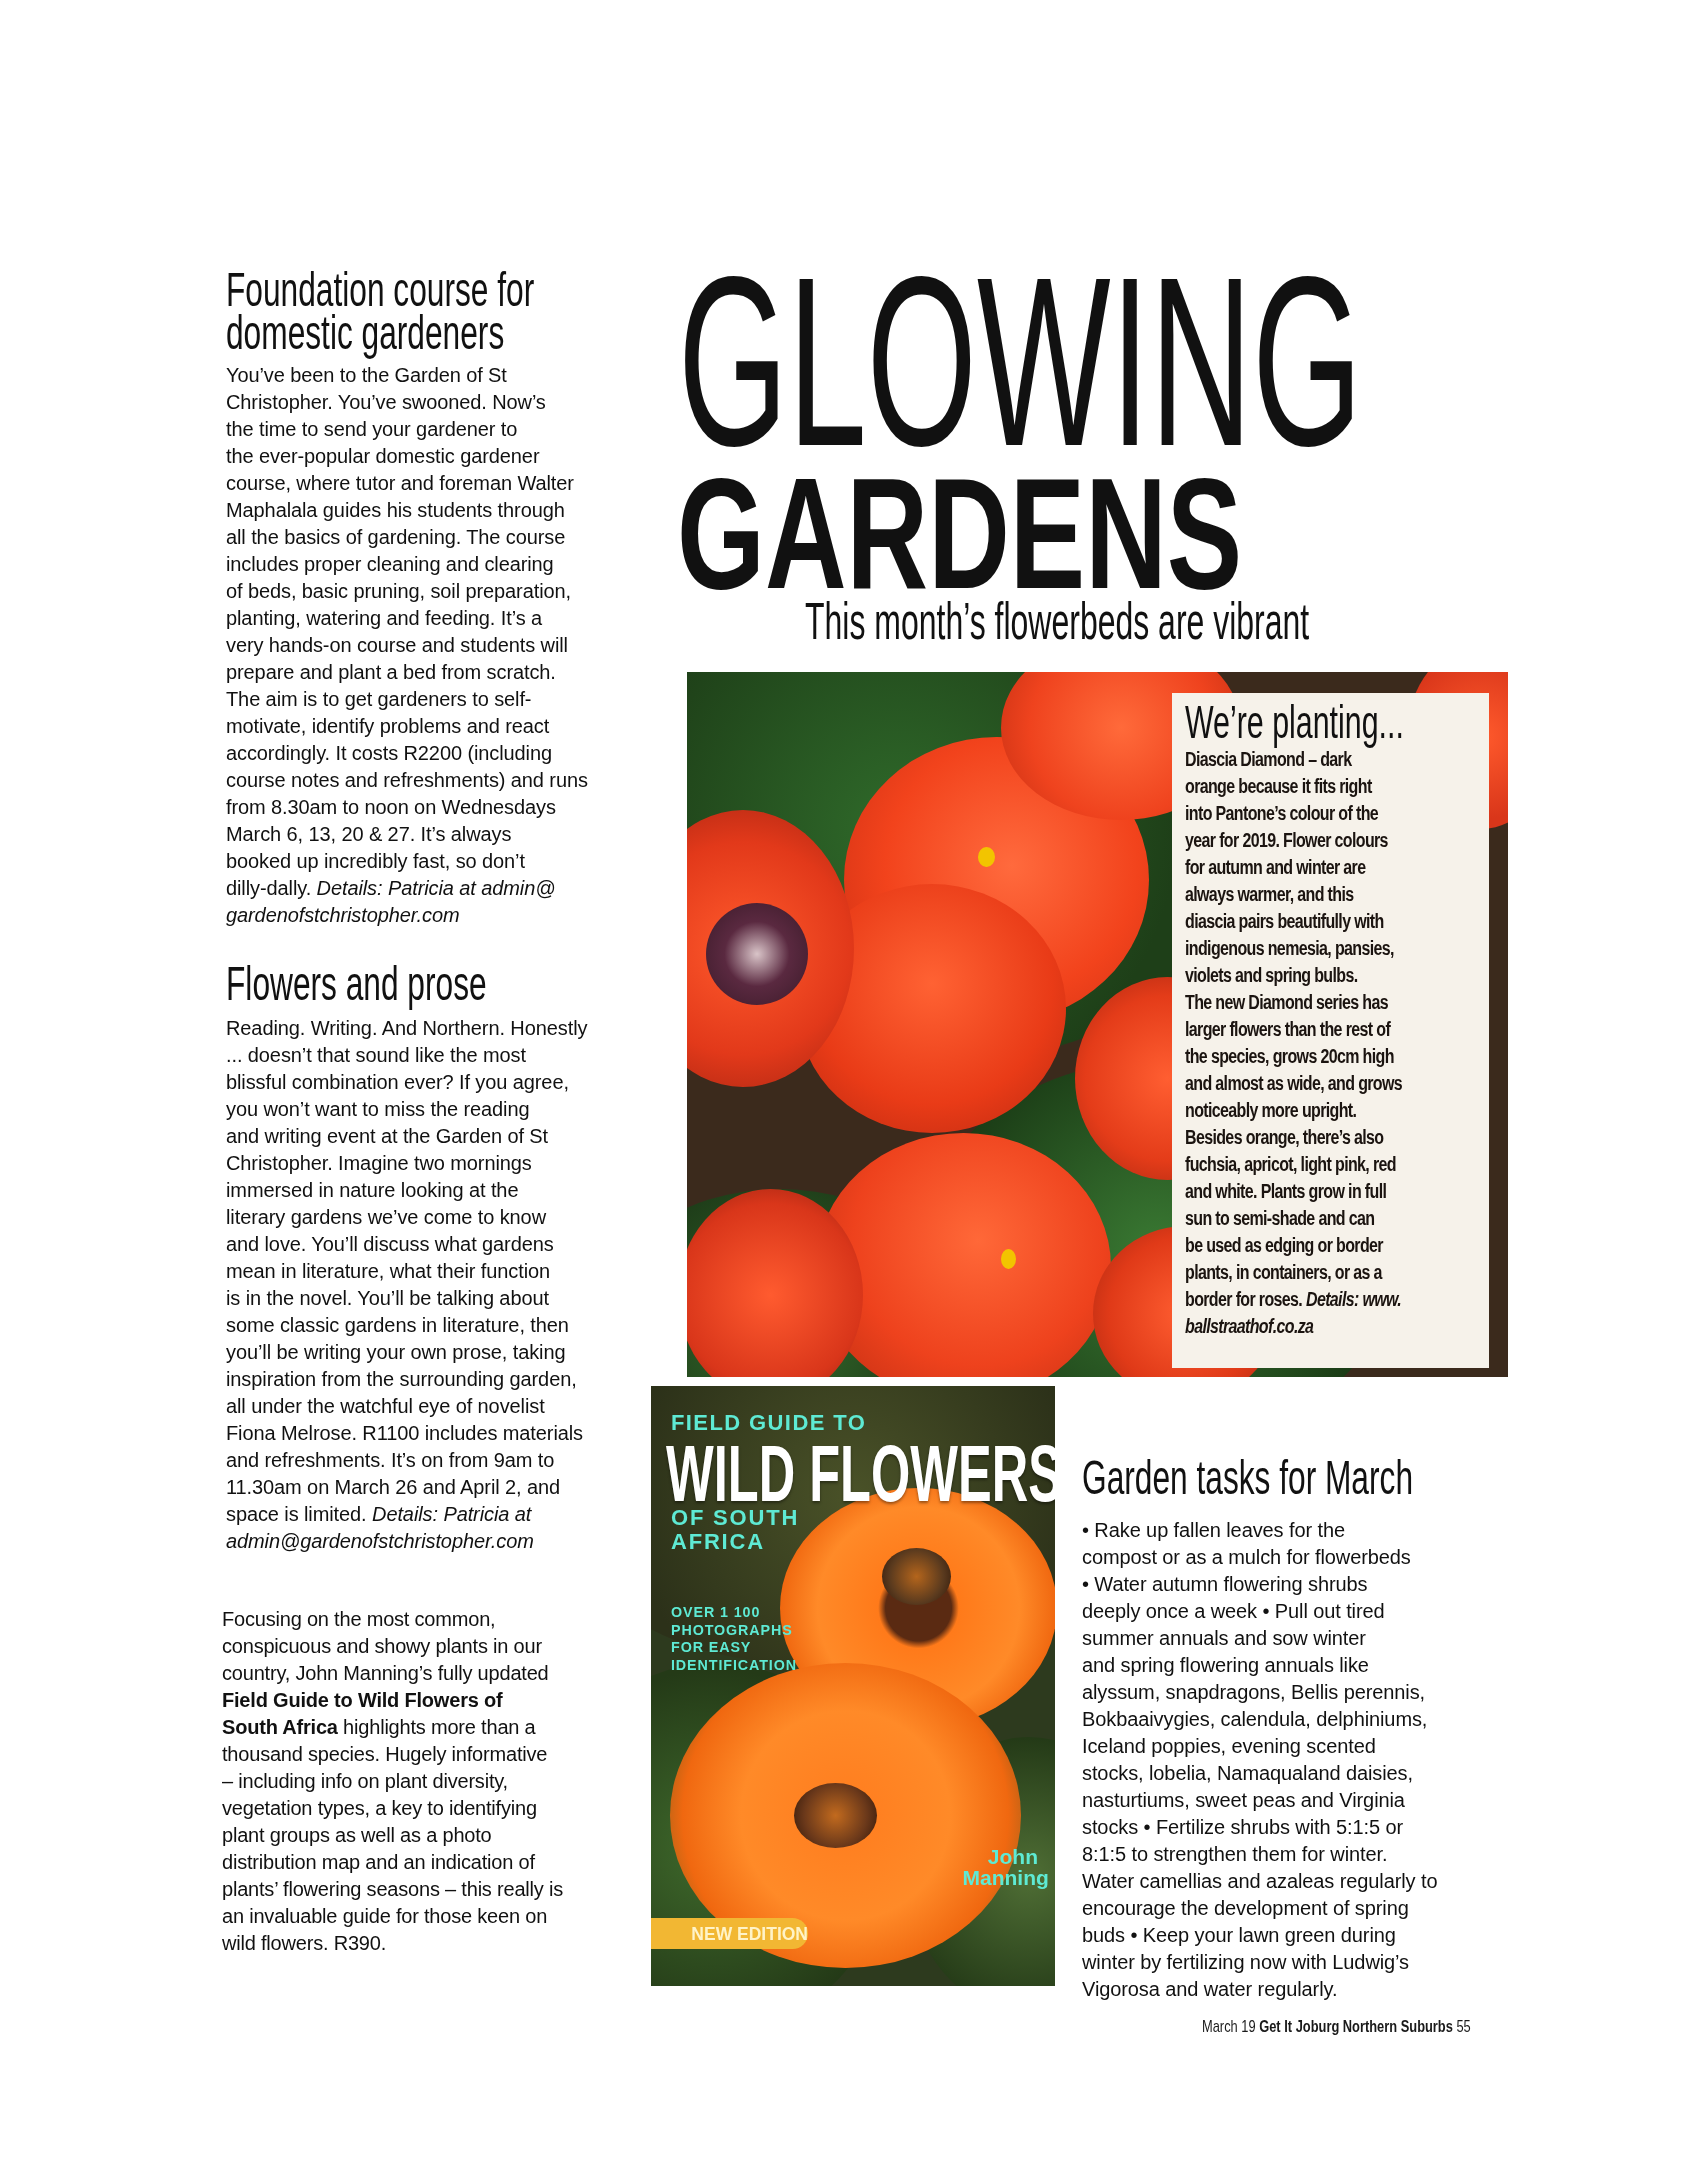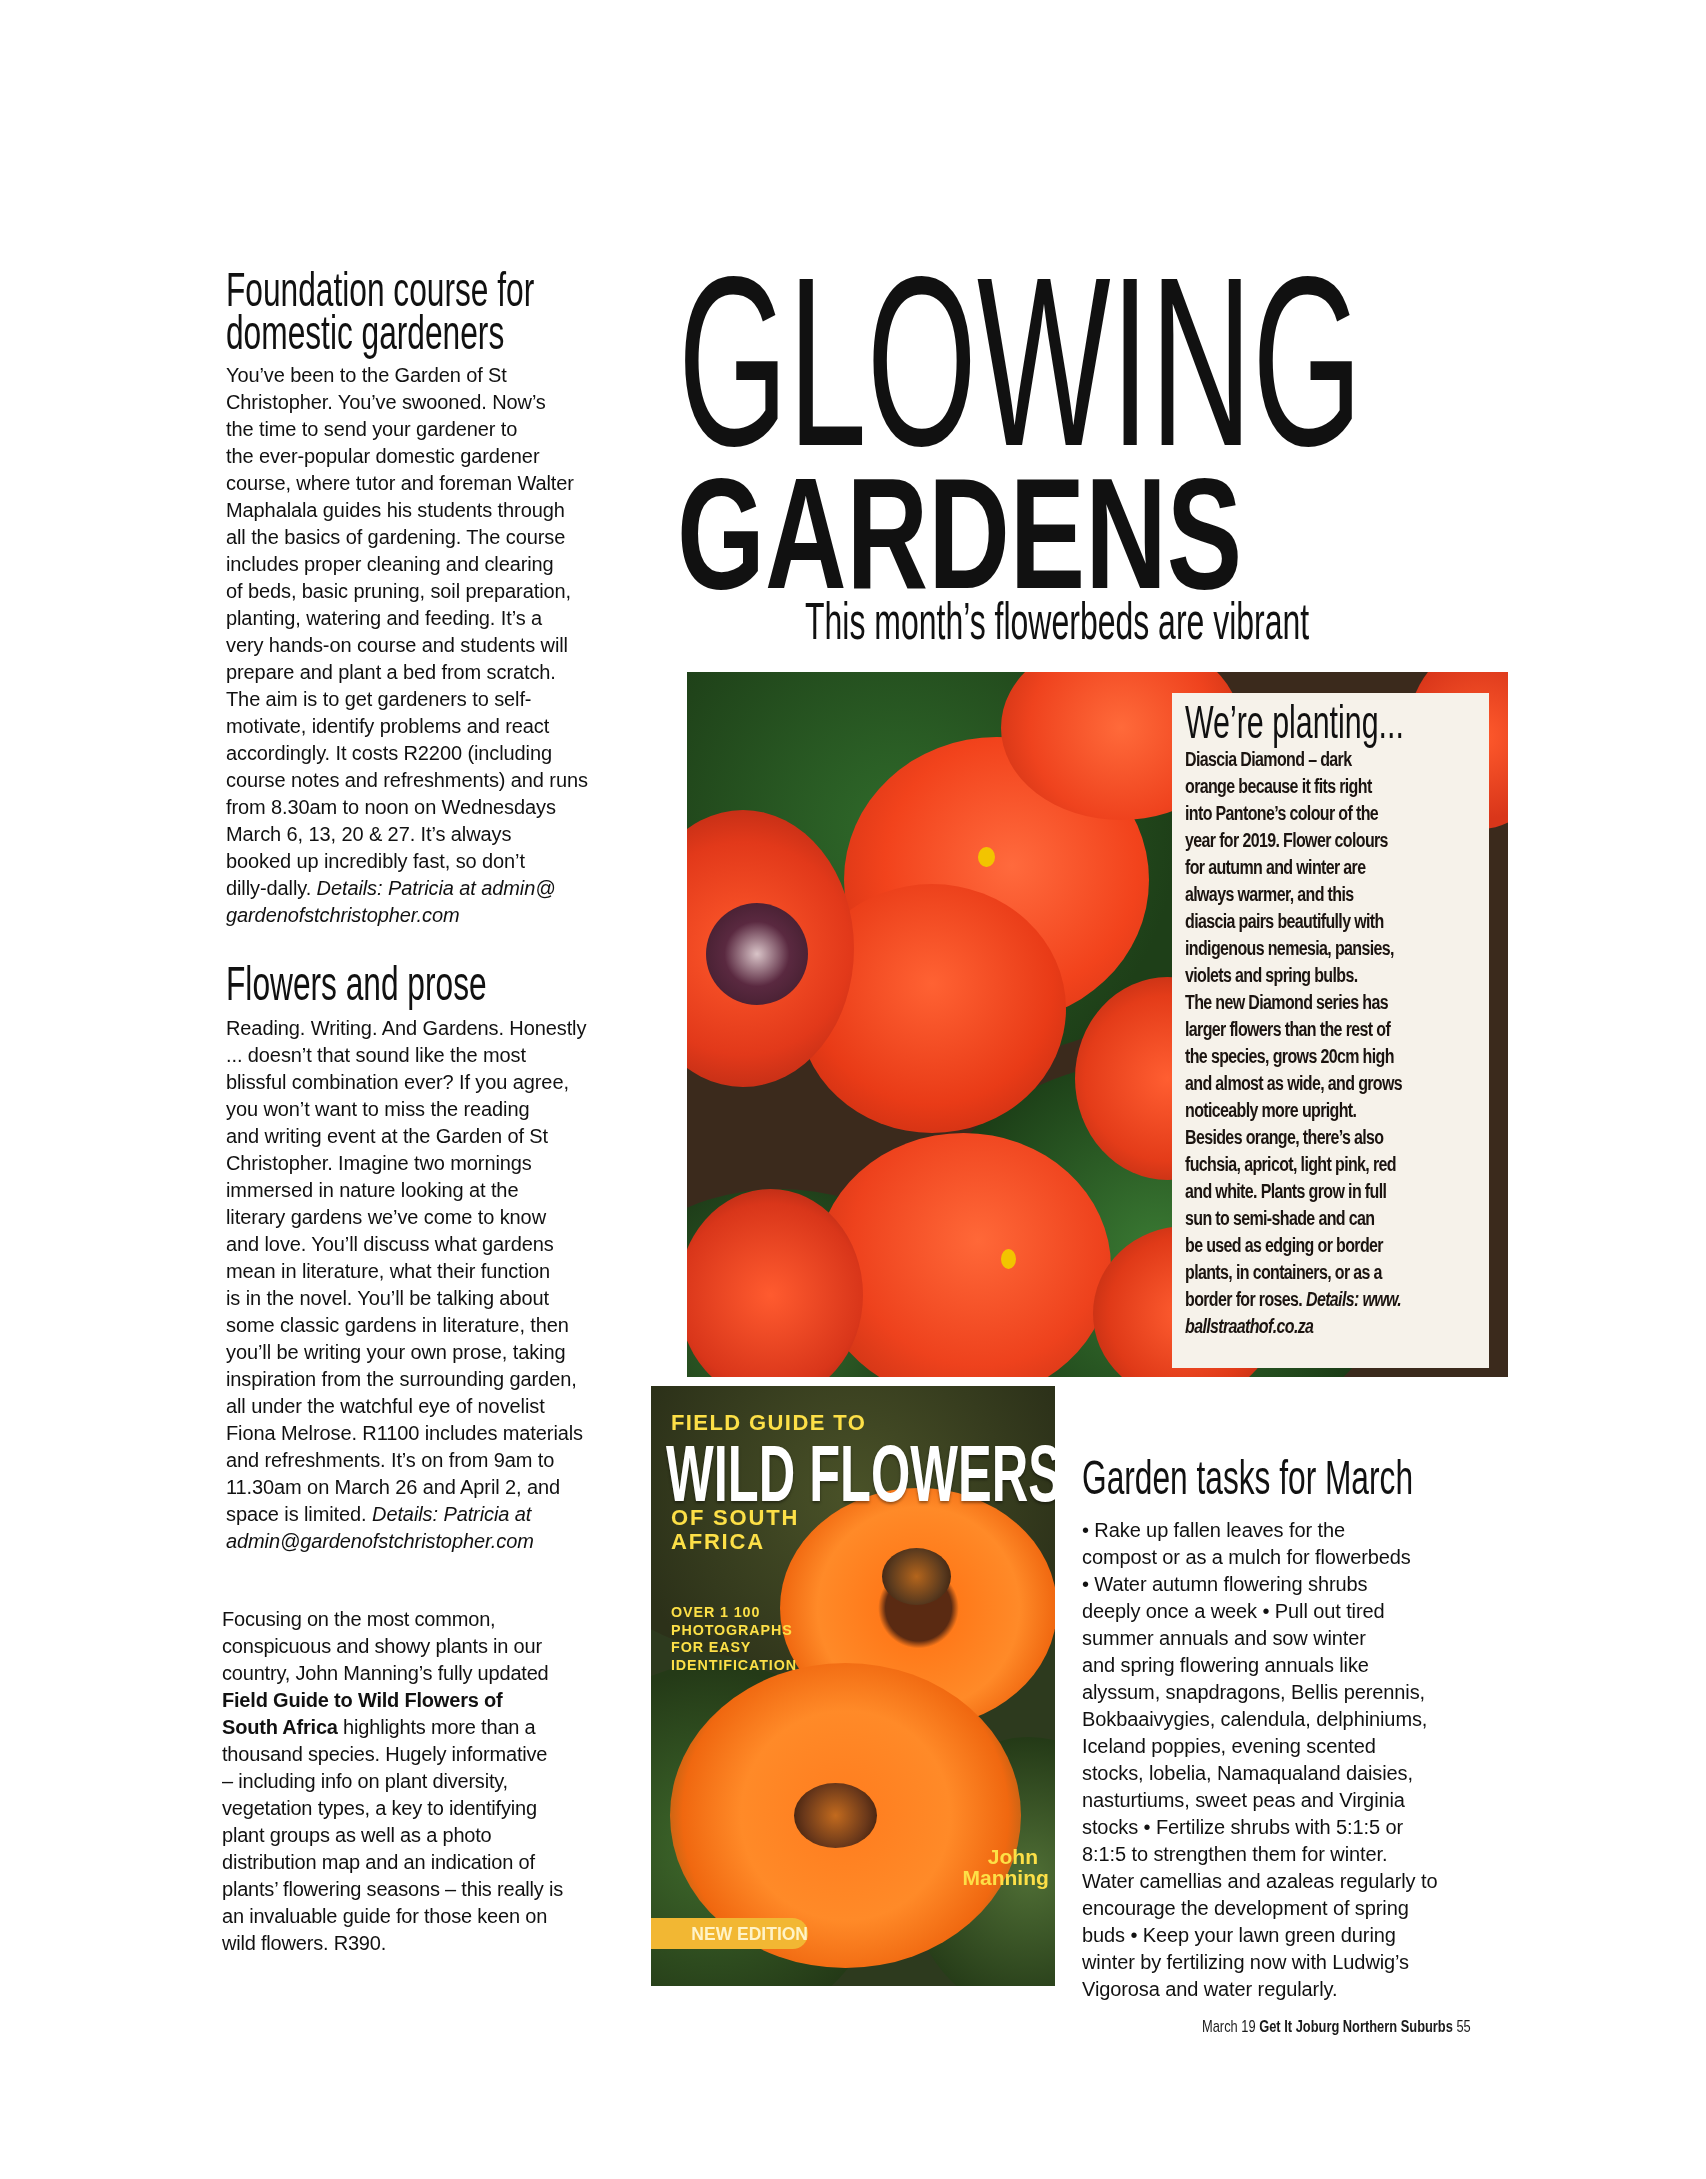--- a/index.html
+++ b/index.html
@@ -33,21 +33,21 @@
   #planting-box { left:485px; top:21px; width:317px; height:675px;
                   background:#f6f2ea; box-sizing:border-box; padding:5.5px 0 0 13px; }
   #planting-box .box-text { font-size:20px; line-height:27px; font-weight:700;
        letter-spacing:-0.8px; color:#1b1410; }
   #planting-box .box-text em { font-style:italic; font-weight:700; }
 
   
   #book { left:651px; top:1386px; width:404px; height:600px; overflow:hidden;
           background:#2d3a1e; }
   #book .blob { position:absolute; border-radius:50%; }
-  .gold { color:#fde047; }
+  .gold { color:#5eead4; }
 
   #footer { left:1202px; top:2018px; font-size:15.7px; white-space:nowrap;
             transform-origin:0 0; transform:scaleX(0.82); color:#1a1a1a; }
   #footer b { font-weight:700; }
 </style>
 </head>
 <body>
 
 <div id="col-left" class="abs">
 
@@ -74,21 +74,21 @@
       <div>course notes and refreshments) and runs</div>
       <div>from 8.30am to noon on Wednesdays</div>
       <div>March 6, 13, 20 &amp; 27. It’s always</div>
       <div>booked up incredibly fast, so don’t</div>
       <div><span>dilly-dally. </span><em>Details: Patricia at admin@</em></div>
       <div><em>gardenofstchristopher.com</em></div>
     </div>
 
   <div class="abs cond" style="left:0; top:960px; font-size:48px; line-height:48px; transform:scaleX(0.66);">Flowers and prose</div>
   <div class="abs body-text" id="prose-body" style="left:0; top:1015px; width:425px;">
-      <div>Reading. Writing. And Gardens. Honestly</div>
+      <div>Reading. Writing. And Northern. Honestly</div>
       <div>... doesn’t that sound like the most</div>
       <div>blissful combination ever? If you agree,</div>
       <div>you won’t want to miss the reading</div>
       <div>and writing event at the Garden of St</div>
       <div>Christopher.  Imagine two mornings</div>
       <div>immersed in nature looking at the</div>
       <div>literary gardens we’ve come to know</div>
       <div>and love. You’ll discuss what gardens</div>
       <div>mean in literature, what their function</div>
       <div>is in the novel. You’ll be talking about</div>

